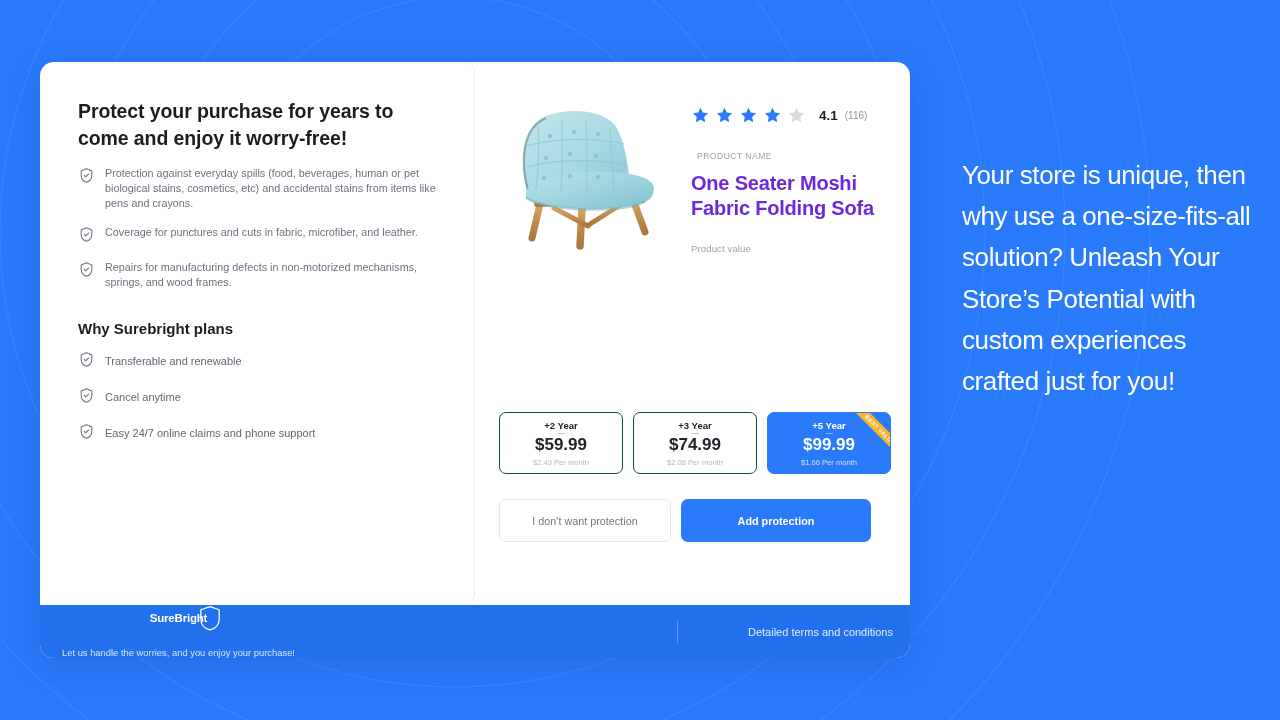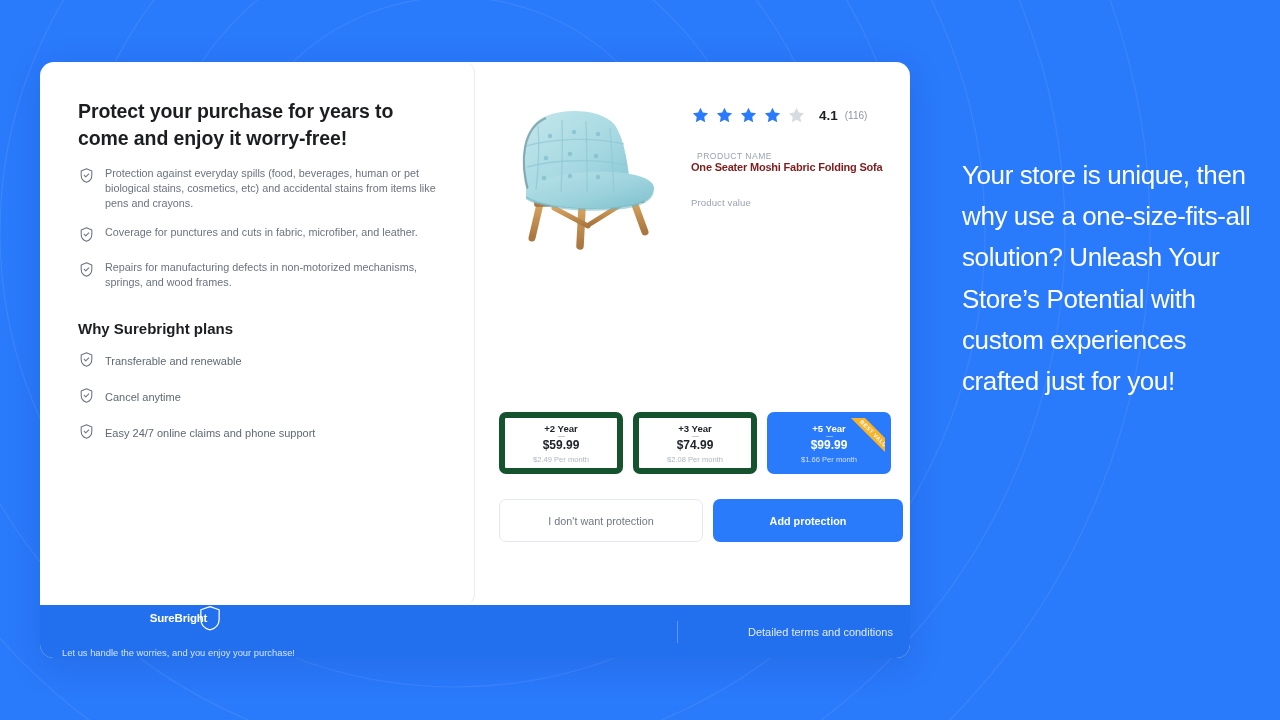--- a/index.html
+++ b/index.html
@@ -149,25 +149,25 @@
   .field-label {
     font-size: 8.6px;
     letter-spacing: 0.45px;
     color: #9aa3b0;
     text-transform: uppercase;
     margin-top: 26px;
     padding-left: 6px;
   }
 
   #product-name {
-    margin-top: 0;
-    font-size: 11px;
+    margin-top: 10px;
+    font-size: 20px;
     font-weight: 700;
     line-height: 1.26;
-    color: #7f1d1d;
+    color: #6d28d9;
     letter-spacing: -0.2px;
     max-width: 215px;
   }
 
   #value-label {
     font-size: 9.6px;
     color: #9aa3b0;
     margin-top: 22px;
     letter-spacing: 0.1px;
   }
@@ -186,21 +186,21 @@
     top: 350px;
     display: flex;
     gap: 10px;
   }
 
   .plan {
     position: relative;
     width: 124px;
     height: 62px;
     border-radius: 7px;
-    border: 6px solid #14532d;
+    border: 1px solid #14532d;
     background: #fff;
     display: flex;
     flex-direction: column;
     align-items: center;
     justify-content: center;
     overflow: hidden;
     cursor: pointer;
   }
 
   .plan .term {
@@ -210,21 +210,21 @@
   }
 
   .plan .dash {
     width: 7px;
     height: 1px;
     background: #c3c9d2;
     margin: 2px 0 1px;
   }
 
   .plan .price {
-    font-size: 12px;
+    font-size: 17px;
     font-weight: 700;
     color: #20242b;
   }
 
   .plan .permonth {
     font-size: 7.6px;
     color: #b0b7c2;
     margin-top: 3px;
   }
 
@@ -276,21 +276,21 @@
     border-radius: 7px;
     font-size: 10.8px;
     display: flex;
     align-items: center;
     justify-content: center;
     cursor: pointer;
     border: 1px solid transparent;
   }
 
   #btn-decline {
-    width: 204px;
+    width: 172px;
     background: #ffffff;
     border-color: #e4e8ee;
     color: #6f7885;
   }
 
   #btn-add {
     width: 190px;
     background: #2a7afc;
     color: #ffffff;
     font-weight: 700;

